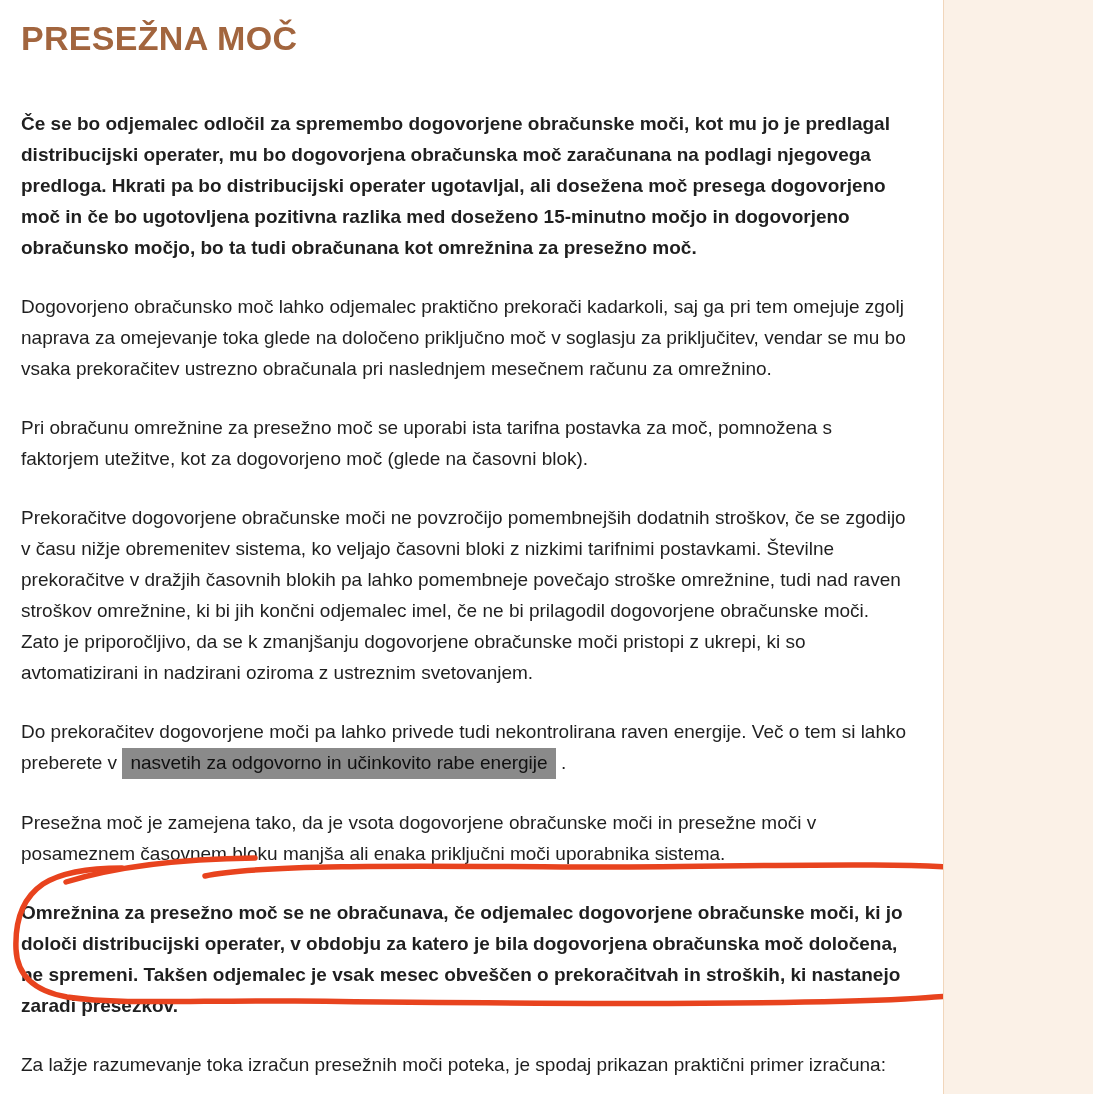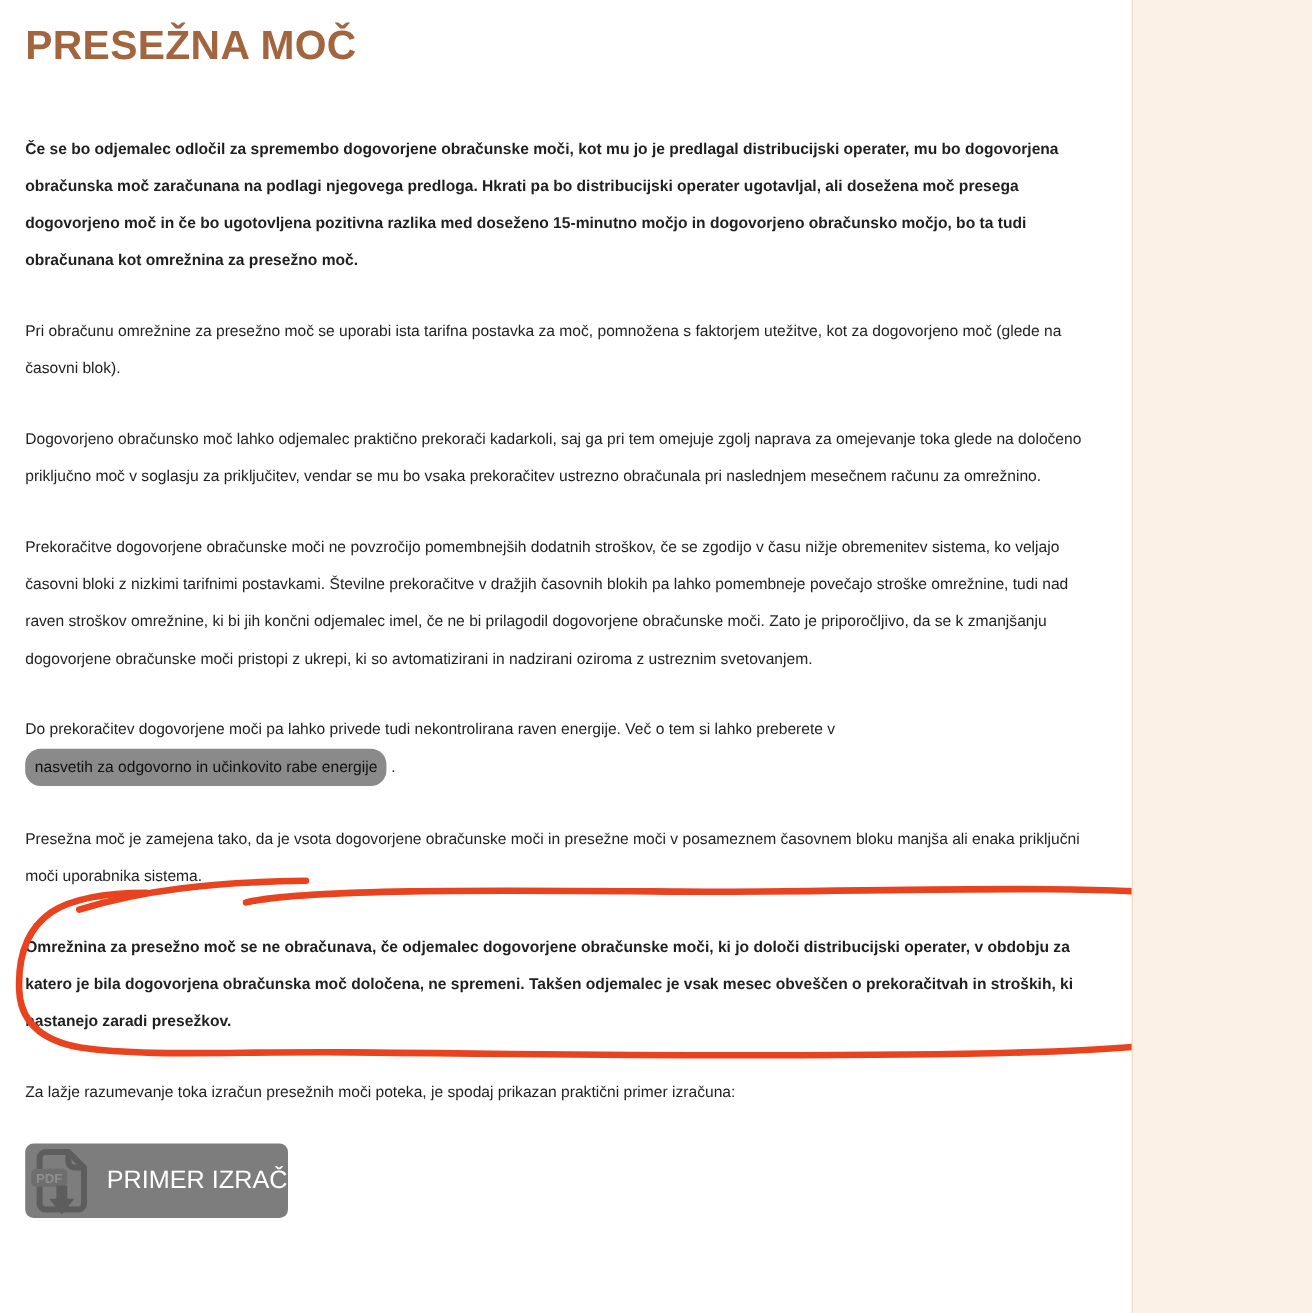--- a/index.html
+++ b/index.html
@@ -32,30 +32,30 @@
   }
   h1.page-title{
     color:var(--heading-color);
     font-size:34px;
     line-height:40px;
     font-weight:700;
     letter-spacing:0.3px;
     margin:2px 0 50px 0;
   }
   p.para{
-    font-size:13px;
+    font-size:19px;
     line-height:31px;
     margin:0 0 28px 0;
   }
   p.bold{font-weight:700;}
   a.inline-link{
     display:inline-block;
     background:var(--link-bg);
     color:var(--link-color);
-    border-radius:13px;
+    border-radius:0;
     padding:0px 8px 2px 8px;
     text-decoration:none;
     line-height:29px;
   }
   .circled-wrap{
     position:relative;
     margin:0 0 28px 0;
   }
   .circled-wrap p.para{margin:0;}
   svg.red-loop{
@@ -91,23 +91,23 @@
 </style>
 </head>
 <body>
 
 <div class="content">
 
   <h1 class="page-title">PRESEŽNA MOČ</h1>
 
   <p class="para bold">Če se bo odjemalec odločil za spremembo dogovorjene obračunske moči, kot mu jo je predlagal distribucijski operater, mu bo dogovorjena obračunska moč zaračunana na podlagi njegovega predloga. Hkrati pa bo distribucijski operater ugotavljal, ali dosežena moč presega dogovorjeno moč in če bo ugotovljena pozitivna razlika med doseženo 15-minutno močjo in dogovorjeno obračunsko močjo, bo ta tudi obračunana kot omrežnina za presežno moč.</p>
 
+  <p class="para">Dogovorjeno obračunsko moč lahko odjemalec praktično prekorači kadarkoli, saj ga pri tem omejuje zgolj naprava za omejevanje toka glede na določeno priključno moč v soglasju za priključitev, vendar se mu bo vsaka prekoračitev ustrezno obračunala pri naslednjem mesečnem računu za omrežnino.</p>
+
   <p class="para">Pri obračunu omrežnine za presežno moč se uporabi ista tarifna postavka za moč, pomnožena s faktorjem utežitve, kot za dogovorjeno moč (glede na časovni blok).</p>
-
-  <p class="para">Dogovorjeno obračunsko moč lahko odjemalec praktično prekorači kadarkoli, saj ga pri tem omejuje zgolj naprava za omejevanje toka glede na določeno priključno moč v soglasju za priključitev, vendar se mu bo vsaka prekoračitev ustrezno obračunala pri naslednjem mesečnem računu za omrežnino.</p>
 
   <p class="para">Prekoračitve dogovorjene obračunske moči ne povzročijo pomembnejših dodatnih stroškov, če se zgodijo v času nižje obremenitev sistema, ko veljajo časovni bloki z nizkimi tarifnimi postavkami. Številne prekoračitve v dražjih časovnih blokih pa lahko pomembneje povečajo stroške omrežnine, tudi nad raven stroškov omrežnine, ki bi jih končni odjemalec imel, če ne bi prilagodil dogovorjene obračunske moči. Zato je priporočljivo, da se k zmanjšanju dogovorjene obračunske moči pristopi z ukrepi, ki so avtomatizirani in nadzirani oziroma z ustreznim svetovanjem.</p>
 
   <p class="para"><span>Do prekoračitev dogovorjene moči pa lahko privede tudi nekontrolirana raven energije. Več o tem si lahko preberete v </span><a href="#" class="inline-link">nasvetih za odgovorno in učinkovito rabe energije</a><span> .</span></p>
 
   <p class="para">Presežna moč je zamejena tako, da je vsota dogovorjene obračunske moči in presežne moči v posameznem časovnem bloku manjša ali enaka priključni moči uporabnika sistema.</p>
 
   <div class="circled-wrap">
     <p class="para bold">Omrežnina za presežno moč se ne obračunava, če odjemalec dogovorjene obračunske moči, ki jo določi distribucijski operater, v obdobju za katero je bila dogovorjena obračunska moč določena, ne spremeni. Takšen odjemalec je vsak mesec obveščen o prekoračitvah in stroških, ki nastanejo zaradi presežkov.</p>
     <svg class="red-loop" viewBox="0 0 1082 172" aria-hidden="true">

